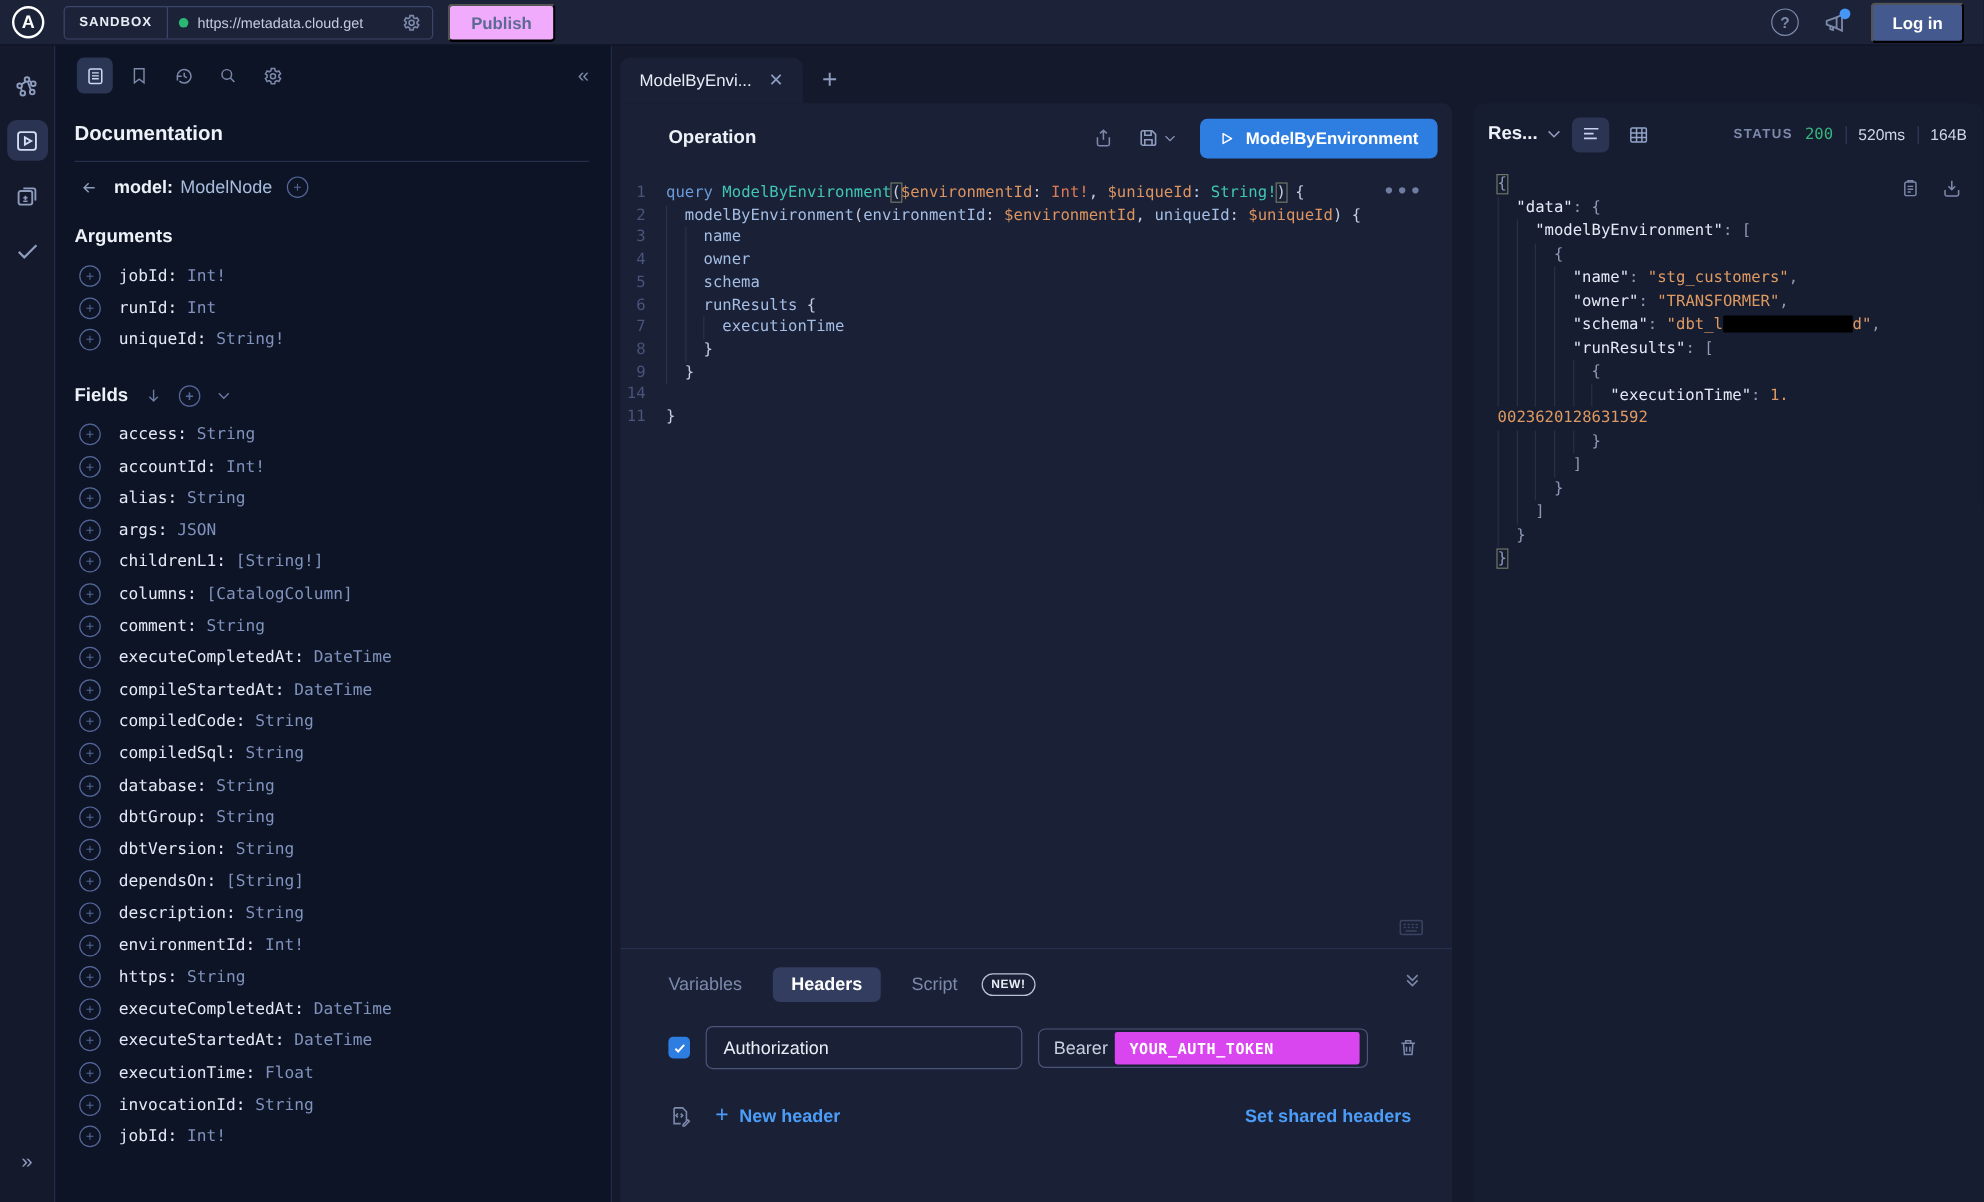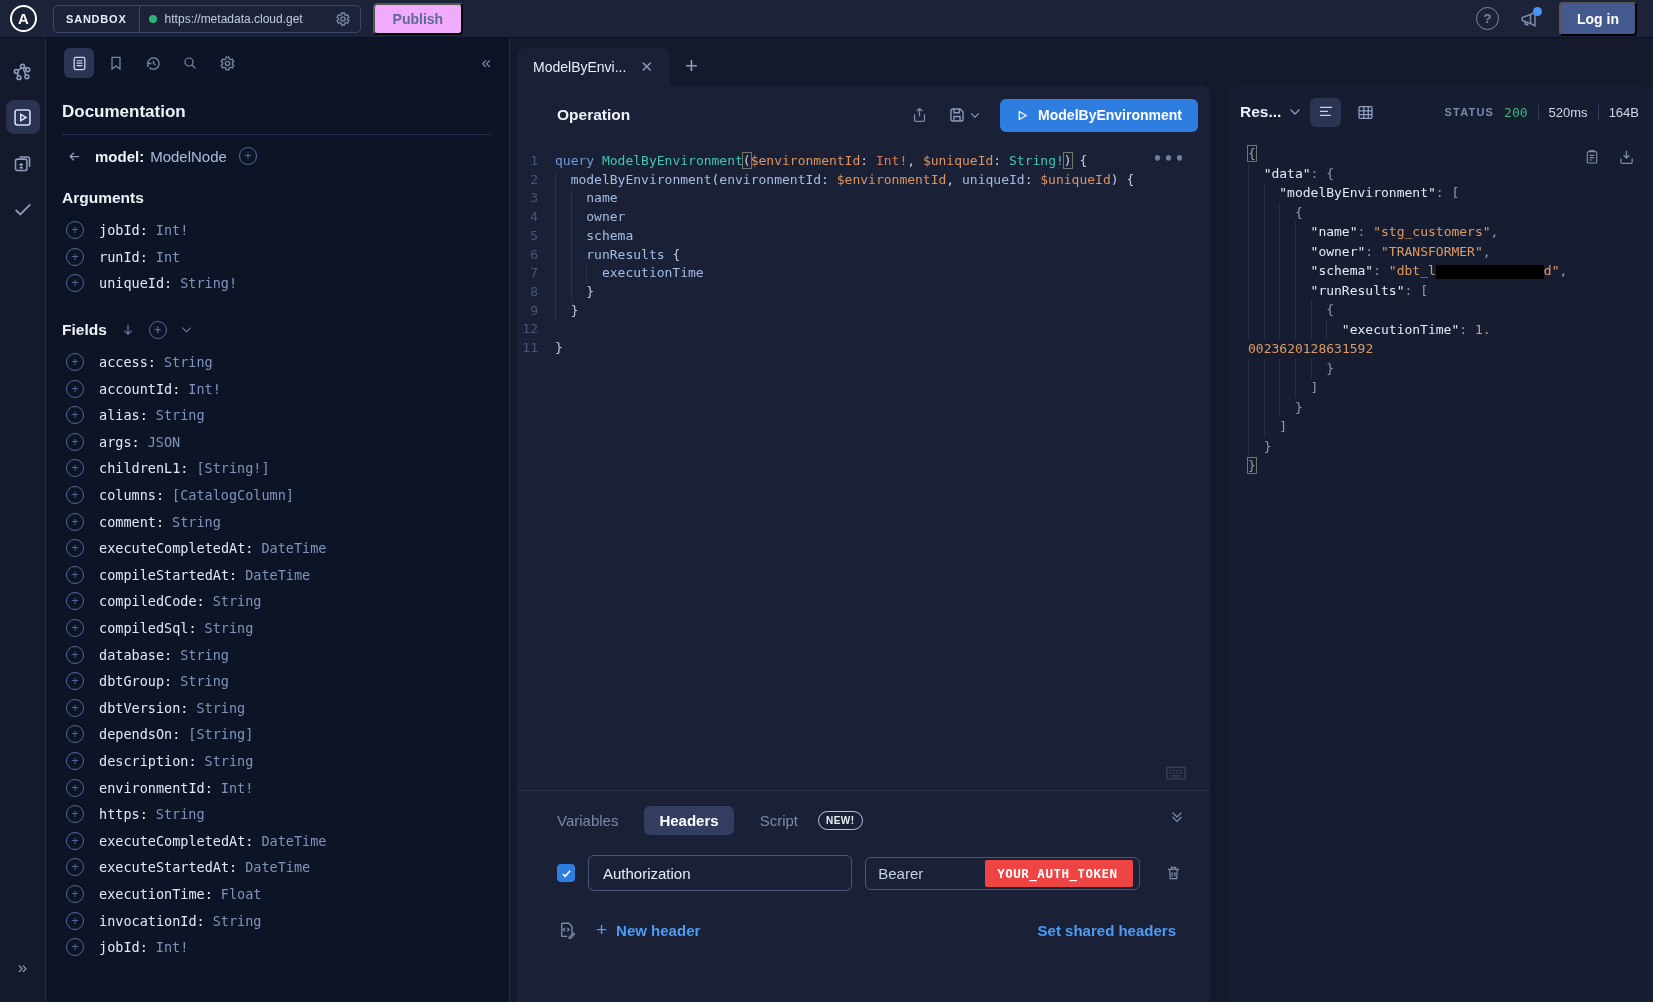--- a/index.html
+++ b/index.html
@@ -77,23 +77,23 @@
 
   .bottompanel { flex:none; height:212px; border-top:1px solid #272f4d; padding:15px 28px 0 40px; position:relative; }
   .vtabs { display:flex; align-items:center; gap:26px; }
   .vtab { color:#7c89ab; font-size:15px; cursor:pointer; }
   .vtab.active { background:#333d60; color:#fff; font-weight:700; padding:6px 15px; border-radius:6px; }
   .newbadge { border:1px solid #b9c2d8; color:#e8edf6; font-size:10px; font-weight:700; letter-spacing:.5px; padding:3px 7px; border-radius:10px; margin-left:-6px; }
   .collapse2 { position:absolute; right:26px; top:20px; color:#7c89ab; cursor:pointer; }
   .headerrow { display:flex; align-items:center; margin-top:20px; gap:13px; }
   .cb { width:18px; height:18px; background:#2e7de1; border-radius:4px; color:#fff; display:flex; align-items:center; justify-content:center; flex:none; cursor:pointer; }
   .ninput { width:280px; height:36px; border:1px solid #4a5578; border-radius:6px; display:flex; align-items:center; padding:0 14px; font-size:15px; color:#e8edf6; }
-  .vinput { width:292px; height:33px; border:1px solid #4a5578; border-radius:6px; display:flex; align-items:center; padding:0 6px 0 12px; gap:23px; }
+  .vinput { width:292px; height:33px; border:1px solid #4a5578; border-radius:6px; display:flex; align-items:center; padding:0 6px 0 12px; gap:6px; }
   .bearer { color:#c7d0e2; font-size:15px; }
-  .tokenchip { background:#ef4444; color:#fff; font-family:"DejaVu Sans Mono", monospace; font-weight:700; font-size:12.5px; letter-spacing:.5px; padding:6px 0 6px 12px; border-radius:2px; flex:1;margin-left:39px; }
+  .tokenchip { background:#d946ef; color:#fff; font-family:"DejaVu Sans Mono", monospace; font-weight:700; font-size:12.5px; letter-spacing:.5px; padding:6px 0 6px 12px; border-radius:2px; flex:1; }
   .trash { color:#7c89ab; margin-left:12px; cursor:pointer; }
   .footerrow { display:flex; align-items:center; margin-top:28px; gap:20px; }
   .scripticon { color:#7c89ab; }
   .newheader { display:flex; align-items:center; gap:9px; color:#4c9df8; font-weight:700; font-size:15px; cursor:pointer; }
   .nhplus { font-size:19px; font-weight:400; }
   .shared { margin-left:auto; margin-right:6px; color:#4c9df8; font-weight:700; font-size:15px; cursor:pointer; }
 
   
   .resp { width:425px; flex:none; margin-left:18px; margin-top:48px; background:#171d31; border-radius:8px 8px 0 0; display:flex; flex-direction:column; }
   .resphead { height:52px; flex:none; display:flex; align-items:center; padding:0 10px 0 12px; gap:9px; }
@@ -453,21 +453,21 @@
           </div>
           <div class="codeline">
             <span class="ln">8</span>
             <span class="lc"><span class="g"></span><span class="g"></span><span class="t-pn">}</span></span>
           </div>
           <div class="codeline">
             <span class="ln">9</span>
             <span class="lc"><span class="g"></span><span class="t-pn">}</span></span>
           </div>
           <div class="codeline">
-            <span class="ln">12</span>
+            <span class="ln">14</span>
             <span class="lc">&nbsp;</span>
           </div>
           <div class="codeline">
             <span class="ln">11</span>
             <span class="lc"><span class="t-pn">}</span></span>
           </div>
         </div>
 
       <div class="bottompanel">
         <div class="vtabs">

